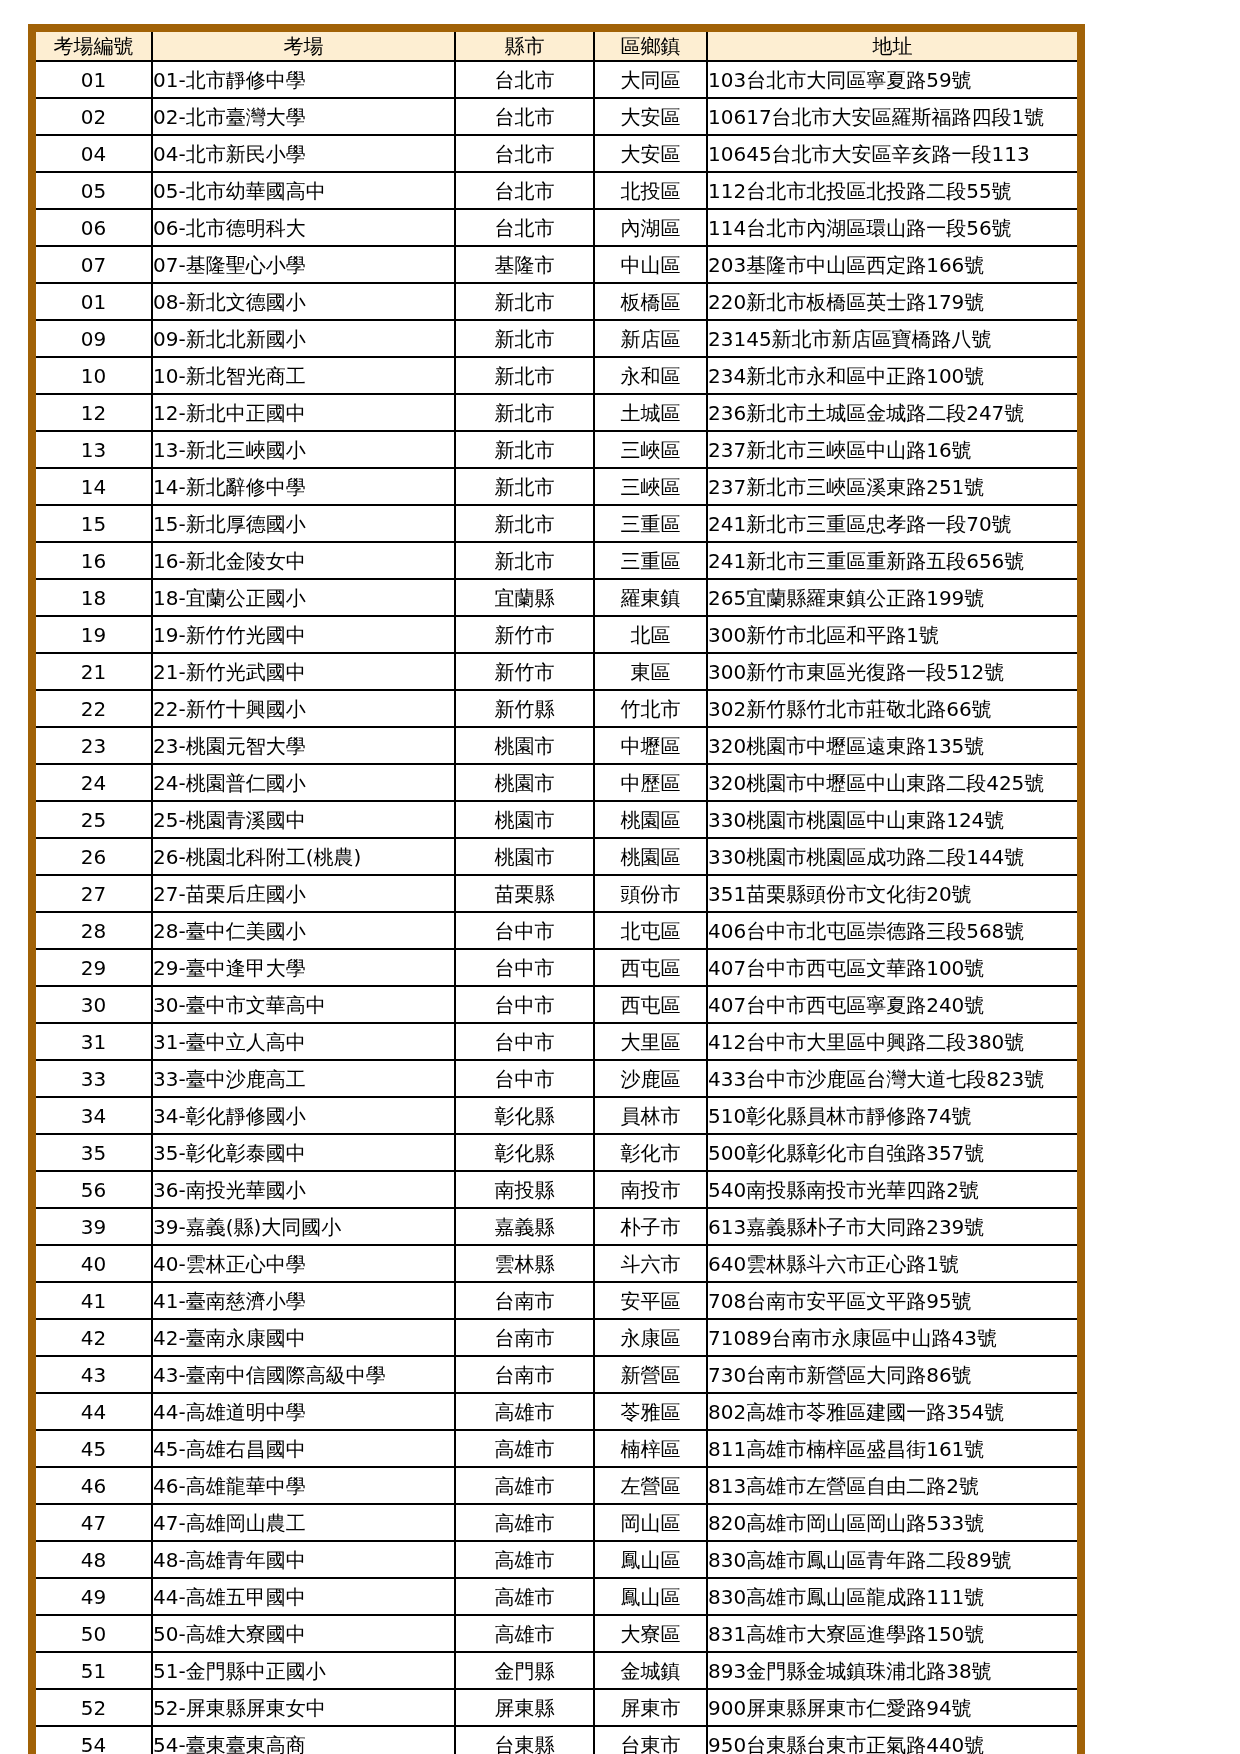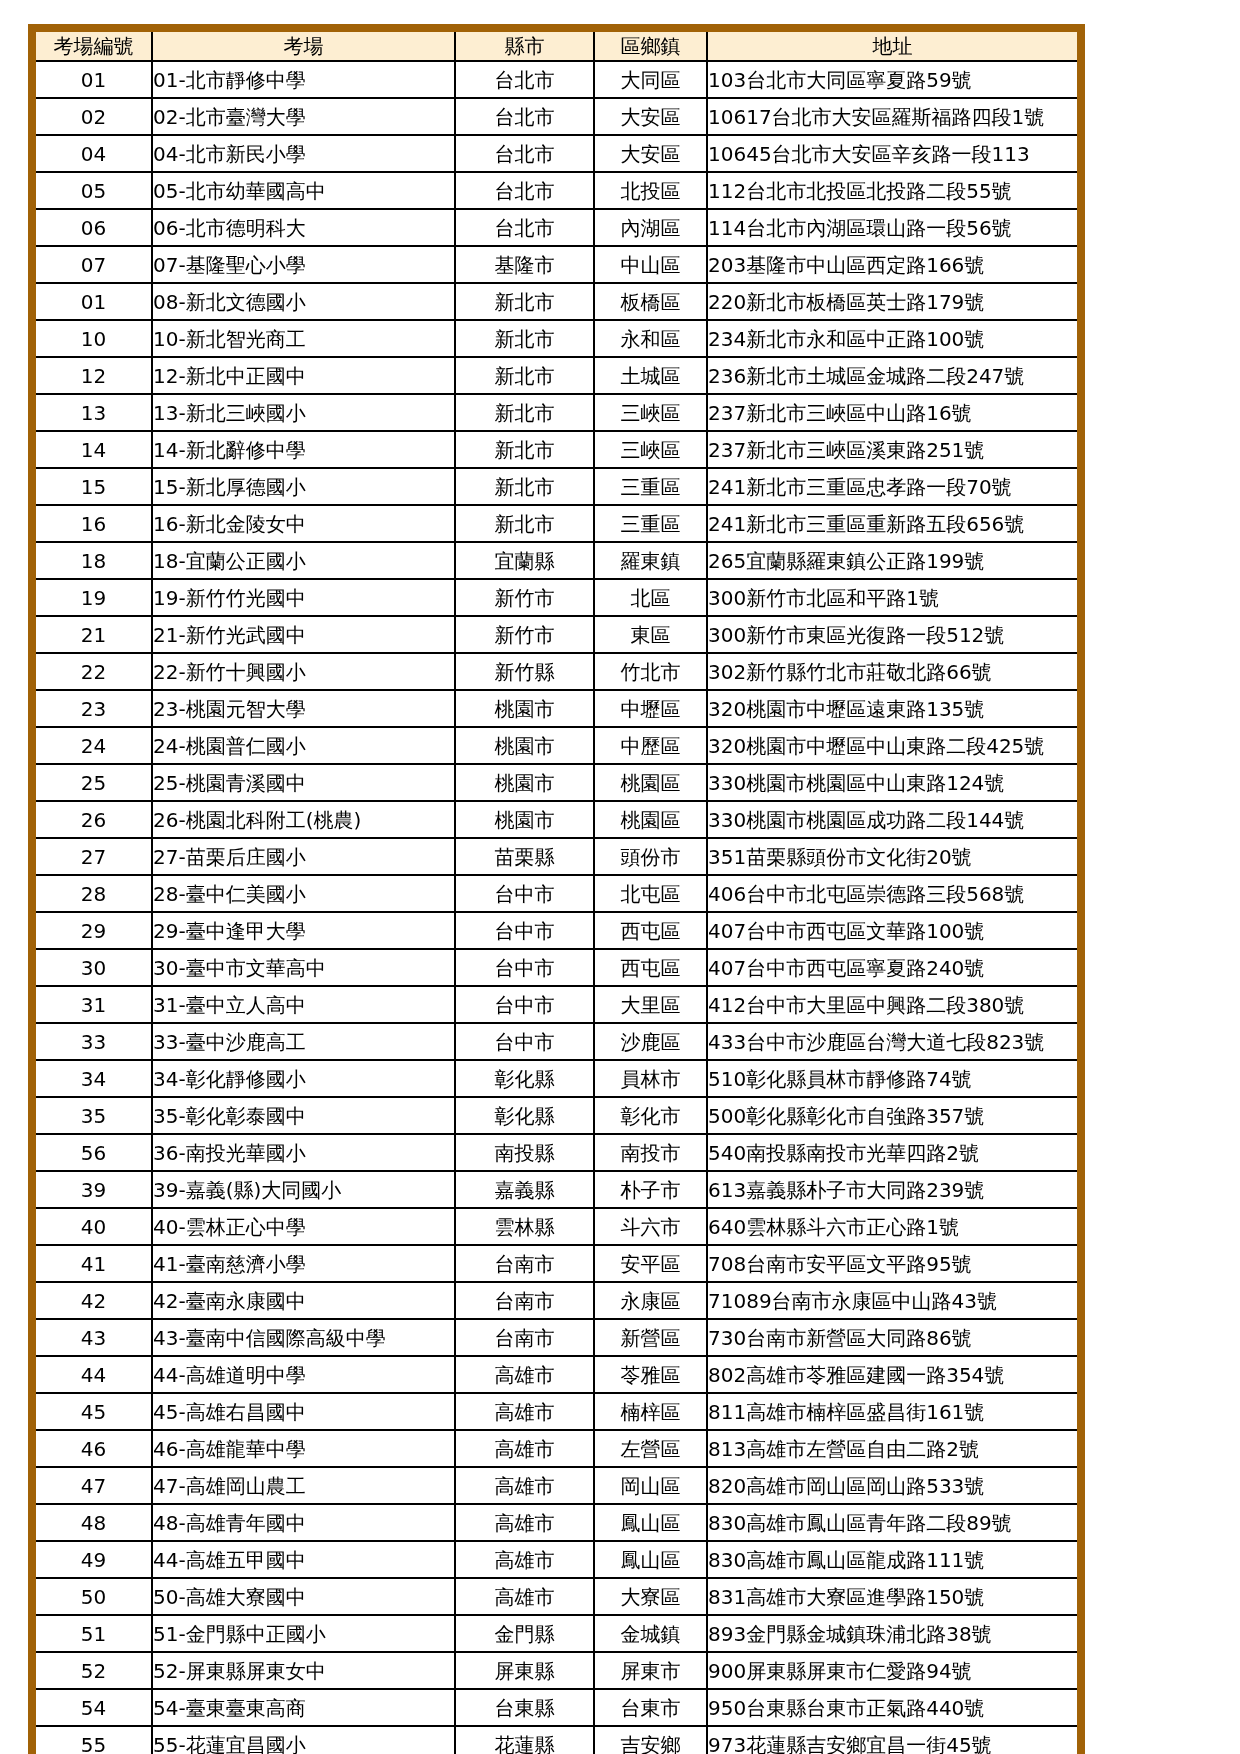--- a/index.html
+++ b/index.html
@@ -114,20 +114,27 @@
           <td class="align-left">203基隆市中山區西定路166號</td>
         </tr>
         <tr>
           <td class="align-center">01</td>
           <td class="align-left">08-新北文德國小</td>
           <td class="align-center">新北市</td>
           <td class="align-center">板橋區</td>
           <td class="align-left">220新北市板橋區英士路179號</td>
         </tr>
         <tr>
+          <td class="align-center">09</td>
+          <td class="align-left">09-新北北新國小</td>
+          <td class="align-center">新北市</td>
+          <td class="align-center">新店區</td>
+          <td class="align-left">23145新北市新店區寶橋路八號</td>
+        </tr>
+        <tr>
           <td class="align-center">10</td>
           <td class="align-left">10-新北智光商工</td>
           <td class="align-center">新北市</td>
           <td class="align-center">永和區</td>
           <td class="align-left">234新北市永和區中正路100號</td>
         </tr>
         <tr>
           <td class="align-center">12</td>
           <td class="align-left">12-新北中正國中</td>
           <td class="align-center">新北市</td>

